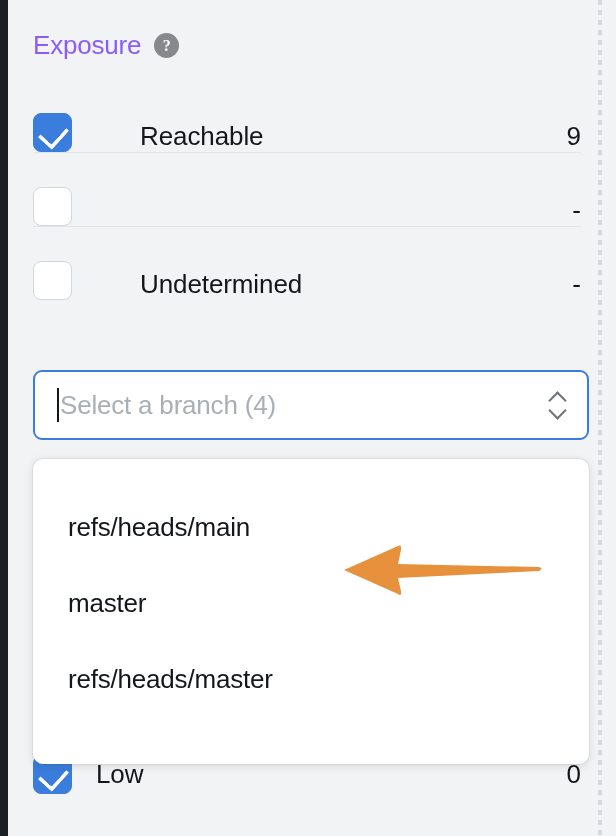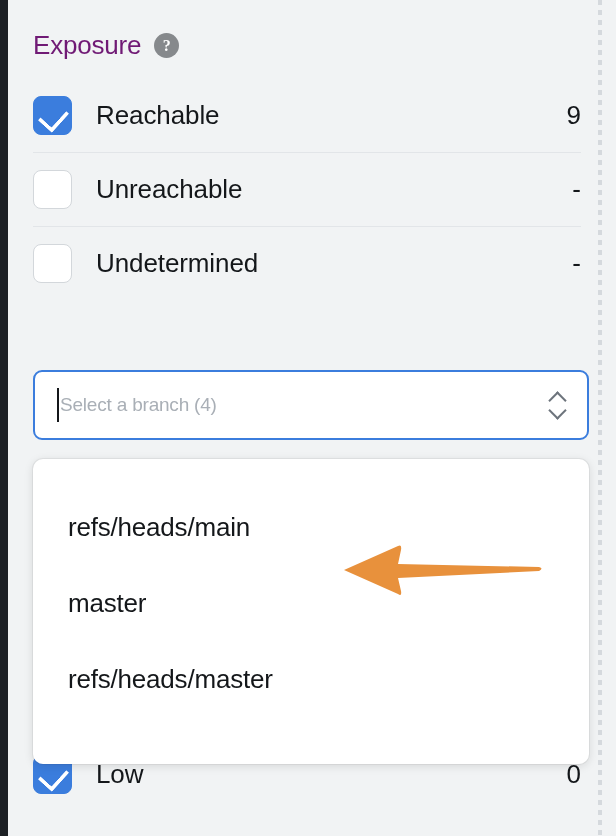--- a/index.html
+++ b/index.html
@@ -50,21 +50,21 @@
   
   .section-head {
     position: absolute;
     left: 25px;
     display: flex;
     align-items: center;
     gap: 13px;
   }
   .section-head .title {
     font-size: 26px;
-    color: #701a75;
+    color: #8b5cf6;
     font-weight: 400;
     letter-spacing: -0.2px;
   }
 
   .help-icon {
     width: 25px; height: 25px;
     border-radius: 50%;
     background: #86898c;
     color: #ffffff;
     font-size: 16px;
@@ -80,22 +80,23 @@
   
   .exposure-list {
     position: absolute;
     left: 25px;
     top: 78px;
     width: 556px;
   }
   .exposure-row {
     height: 74px;
     display: flex;
-    align-items: center;
+    align-items: flex-end;
     position: relative;
+    gap: 44px;
   }
   .exposure-row + .exposure-row::before {
     content: "";
     position: absolute;
     left: 0; right: 8px; top: 0;
     height: 1px;
     background: #e2e5e8;
   }
 
   .cbox {
@@ -162,21 +163,21 @@
     padding: 0 18px 0 22px;
     cursor: text;
   }
   .caret {
     width: 2px;
     height: 34px;
     background: #14171a;
     flex: 0 0 auto;
   }
   .combobox .placeholder {
-    font-size: 19px;
+    font-size: 26px;
     color: #a9afb6;
     letter-spacing: -0.2px;
     margin-left: 1px;
     white-space: nowrap;
   }
   .selector-icon {
     margin-left: auto;
     width: 22px; height: 34px;
     position: relative;
     flex: 0 0 auto;
@@ -260,21 +261,20 @@
   <div class="exposure-list">
 
     <div class="exposure-row">
       <span class="cbox on"></span>
       <span class="exposure-label">Reachable</span>
       <span class="exposure-count">9</span>
     </div>
 
     <div class="exposure-row">
       <span class="cbox off"></span>
-      <span class="exposure-label">Unreachable</span>
       <span class="exposure-count">-</span>
     </div>
 
     <div class="exposure-row">
       <span class="cbox off"></span>
       <span class="exposure-label">Undetermined</span>
       <span class="exposure-count">-</span>
     </div>
 
   </div>

